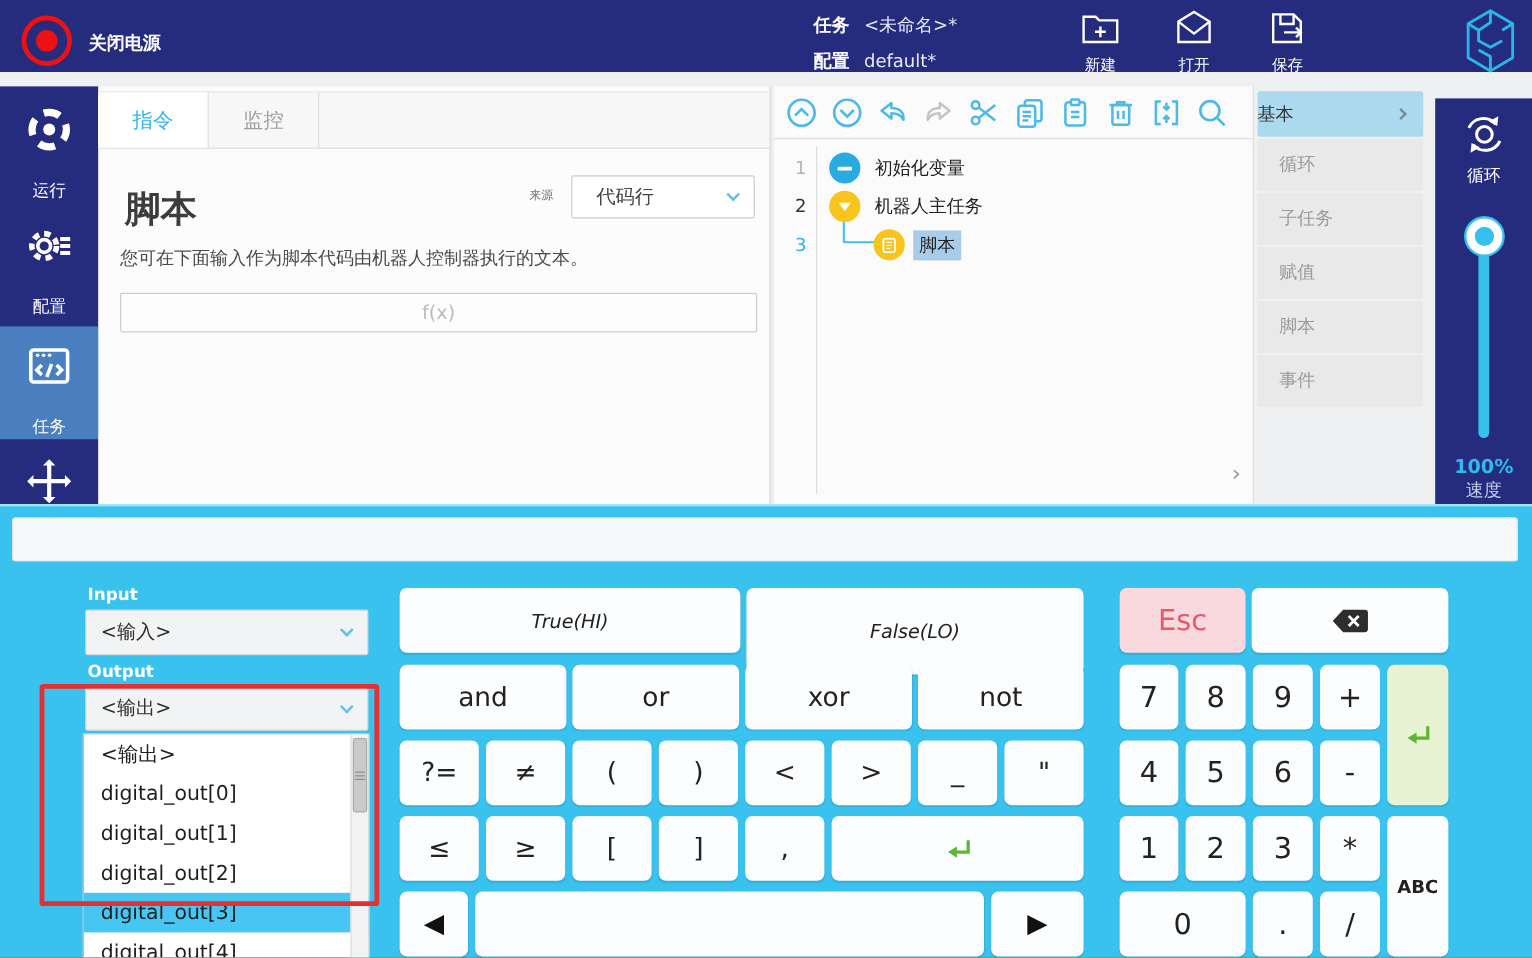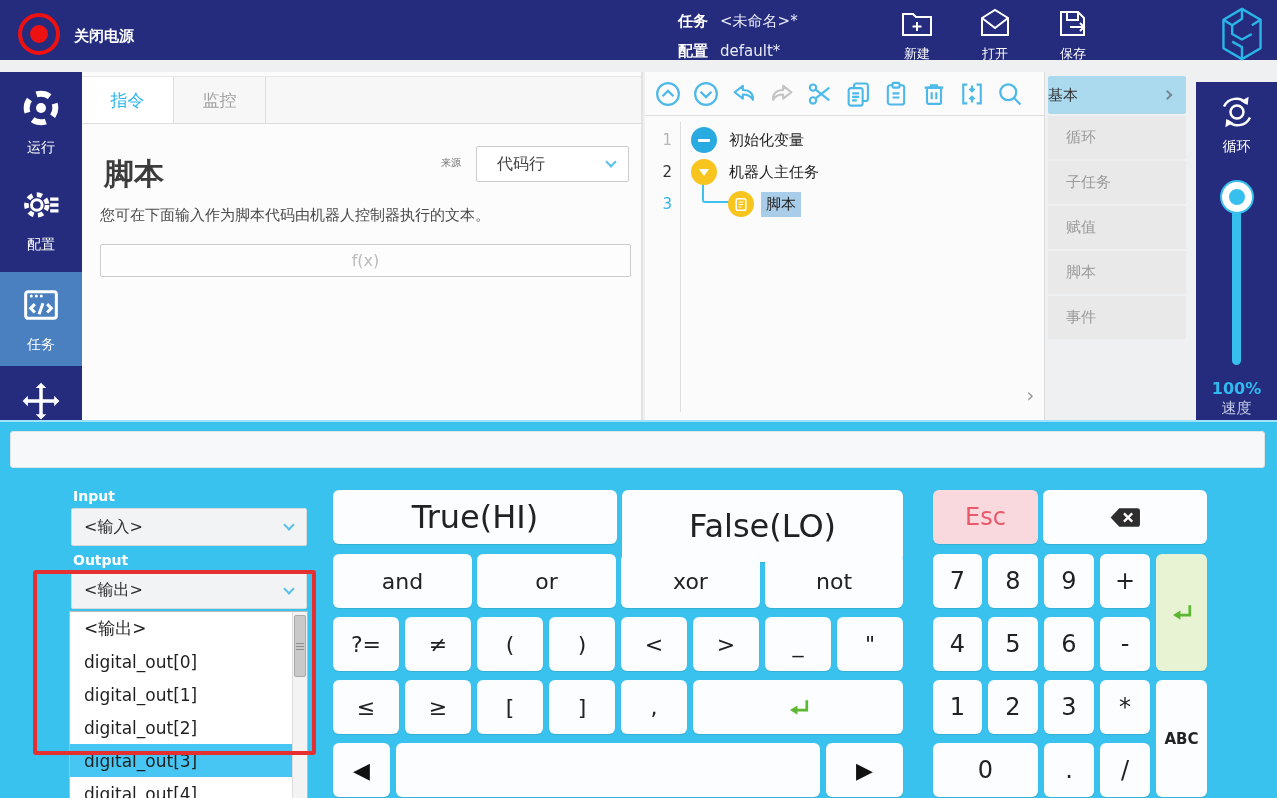--- a/index.html
+++ b/index.html
@@ -15,21 +15,21 @@
   .tc-block b{font-weight:bold;}
   .tc-block .val{margin-left:12px;color:#e9ebf8;font-weight:normal;}
   .tb-action{position:absolute;top:6px;width:64px;text-align:center;cursor:pointer;}
   .tb-action svg{display:block;margin:0 auto;}
   .tb-action .lbl{font-size:13px;margin-top:3px;}
   .logo{position:absolute;left:1218px;top:4px;width:48px;height:60px;}
 
   
   .sidebar{position:absolute;left:0;top:72px;width:82px;height:348px;background:#252c7d;color:#fff;overflow:hidden;}
   .sb-item{position:absolute;left:0;width:82px;text-align:center;cursor:pointer;}
-  .sb-item .lbl{font-size:14px;margin-top:11px;}
+  .sb-item .lbl{font-size:14px;margin-top:22px;}
   .sb-item.active{background:#4a80c0;}
   .sb-item svg{display:block;margin:0 auto;}
 
   
   .main-panel{position:absolute;left:82px;top:72px;width:561px;height:348px;background:#fcfcfc;border-right:2px solid #e2e2e2;}
   .tabstrip{position:absolute;left:0;top:4px;right:0;height:48px;background:#f7f7f7;border-bottom:1px solid #ddd;border-top:1px solid #e8e8e8;display:flex;}
   .tab{width:92px;height:100%;border-right:1px solid #ddd;display:flex;align-items:center;justify-content:center;font-size:17px;cursor:pointer;}
   .tab.active{color:#2db6ea;background:#fff;}
   .tab.inactive{color:#a0a0a0;}
   .panel-title{position:absolute;left:22px;top:62px;font-size:30px;font-weight:bold;color:#3c3c3c;}
@@ -85,21 +85,21 @@
   .dd-list{position:absolute;left:69px;top:189px;width:239px;height:189px;background:#fff;border:1px solid #bbb;z-index:11;overflow:hidden;}
   .dd-item{height:33px;display:flex;align-items:center;padding-left:14px;font-size:17px;color:#1f1f1f;cursor:pointer;}
   .dd-item.highlighted{background:#47c6f3;}
   .dd-scrollbar{position:absolute;right:0;top:0;bottom:0;width:15px;background:#f3f3f3;border-left:1px solid #ddd;cursor:pointer;}
   .dd-thumb{position:absolute;left:1px;top:3px;width:12px;height:62px;background:#c9c9c9;border:1px solid #aaa;border-radius:2px;display:flex;align-items:center;justify-content:center;}
   .grip{width:8px;height:1px;background:#8f8f8f;box-shadow:0 3px 0 #8f8f8f,0 -3px 0 #8f8f8f;}
   .red-box{position:absolute;left:33px;top:148px;width:283px;height:185px;border:4px solid #e43030;border-radius:3px;z-index:30;pointer-events:none;}
 
   .key{position:absolute;background:#fbfdfe;border-radius:6px;display:flex;align-items:center;justify-content:center;font-size:22px;color:#222;box-shadow:0 1px 1px rgba(0,0,0,.10);cursor:pointer;}
   .key.num{font-size:24px;}
-  .key.big{font-size:32px;}
+  .key.big{font-size:16px;font-style:italic;}
   .key.esc{background:#f9d9dd;color:#e8596a;font-size:24px;}
   .key.green{background:#e7f3d3;}
   .key.abc{font-size:15px;font-weight:bold;}
   .key.arrow{font-size:22px;color:#111;}
 </style>
 </head>
 <body>
 
 <div class="screen">
 

